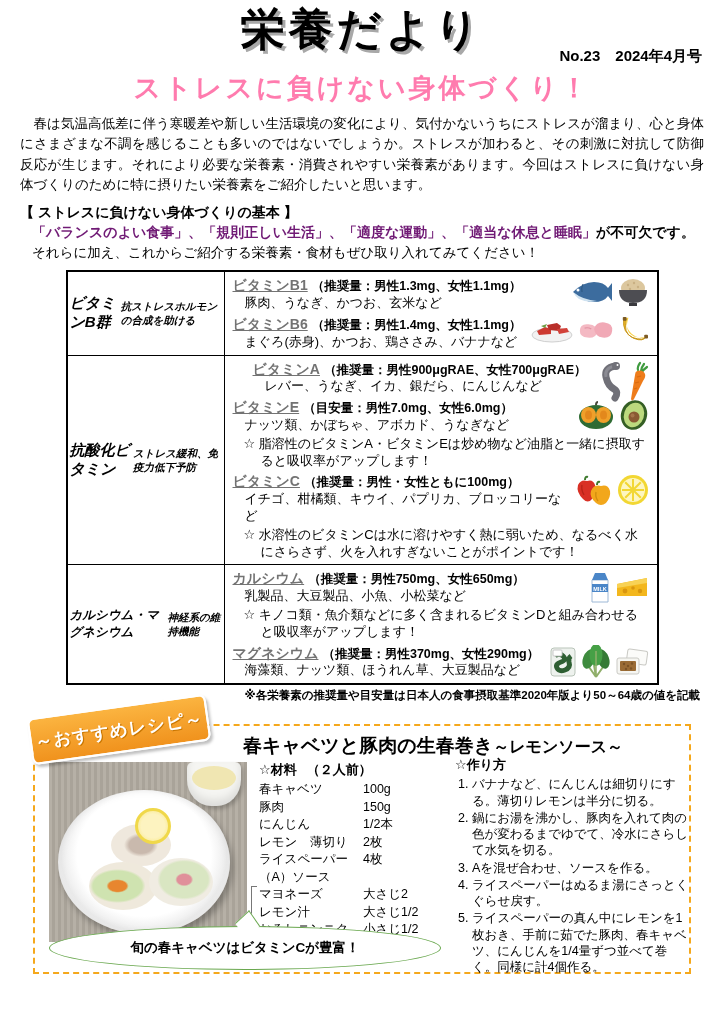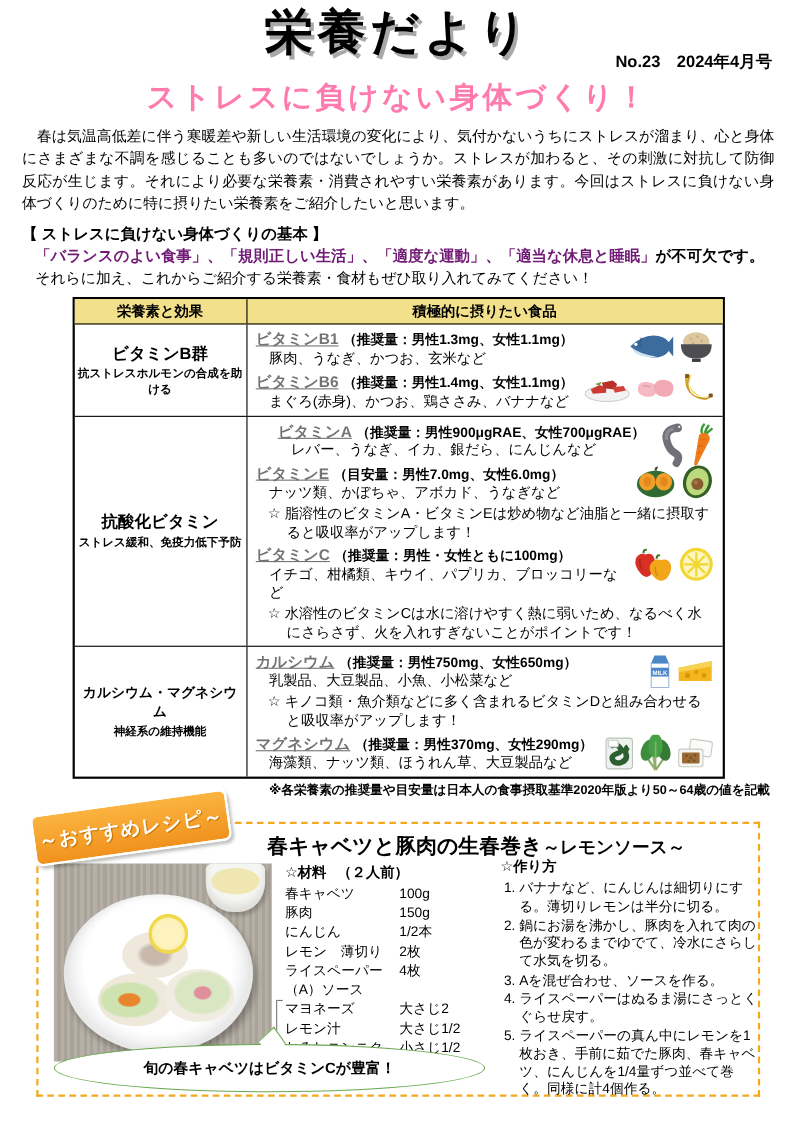--- a/index.html
+++ b/index.html
@@ -24,22 +24,22 @@
   .red-txt { color:#701a75; }
   .basics-line2 { margin-left:12px; font-size:13.5px; margin-top:2px; }
 
   
   .ntable { width:593px; margin:8px auto 0; border:2px solid #000; }
   .t-hrow { display:grid; grid-template-columns:157px 1fr; border-bottom:1.5px solid #000; }
   .t-hcell { padding:2px 0; text-align:center; font-size:13px; font-weight:bold; }
   .t-hcell.c1 { border-right:1.5px solid #000; }
   .t-row { display:grid; grid-template-columns:157px 1fr; border-bottom:1.5px solid #000; }
   .t-row:last-child { border-bottom:none; }
-  .t-left { border-right:1.5px solid #000; display:flex; flex-direction:column; justify-content:center;
-    align-items:center; text-align:center; padding:3px 2px; }
+  .t-left { border-right:1.5px solid #000; display:flex; justify-content:center;
+    align-items:center; text-align:left; padding:3px 2px;font-style:italic; }
   .left-title { font-size:15px; font-weight:bold; }
   .left-title.tight { font-size:12.5px; }
   .left-sub { font-size:10.5px; font-weight:bold; margin-top:2px; }
   .t-right { padding:4px 6px 4px 8px; display:flex; flex-direction:column; gap:3px; }
   .vitamin-item { position:relative; }
   .v-head { font-size:13px; line-height:1.3; }
   .v-name { color:#737373; font-weight:bold; font-size:14px; margin-right:4px;text-decoration:underline; }
   .v-dose { font-weight:bold; font-size:12.5px; }
   .v-foods { font-size:13px; line-height:1.3; padding-left:12px; }
   .v-note { font-size:13px; line-height:1.32; padding-left:28px; text-indent:-17px; margin-top:1px; }
@@ -125,24 +125,20 @@
 
   <section class="basics">
     <div class="basics-heading">【 ストレスに負けない身体づくりの基本 】</div>
     <div class="basics-red">
       <span class="red-txt">「バランスのよい食事」、「規則正しい生活」、「適度な運動」、「適当な休息と睡眠」</span><span>が不可欠です。</span>
     </div>
     <div class="basics-line2">それらに加え、これからご紹介する栄養素・食材もぜひ取り入れてみてください！</div>
   </section>
 
   <div class="ntable">
-    <div class="t-hrow" style="background:#f3e08b;">
-      <div class="t-hcell c1">栄養素と効果</div>
-      <div class="t-hcell">積極的に摂りたい食品</div>
-    </div>
 
     <div class="t-row">
       <div class="t-left">
         <div class="left-title">ビタミンB群</div>
         <div class="left-sub">抗ストレスホルモンの合成を助ける</div>
       </div>
       <div class="t-right">
         <div class="vitamin-item mr-90">
           <div class="v-head"><span class="v-name">ビタミンB1</span><span class="v-dose">（推奨量：男性1.3mg、女性1.1mg）</span></div>
           <div class="v-foods">豚肉、うなぎ、かつお、玄米など</div>

